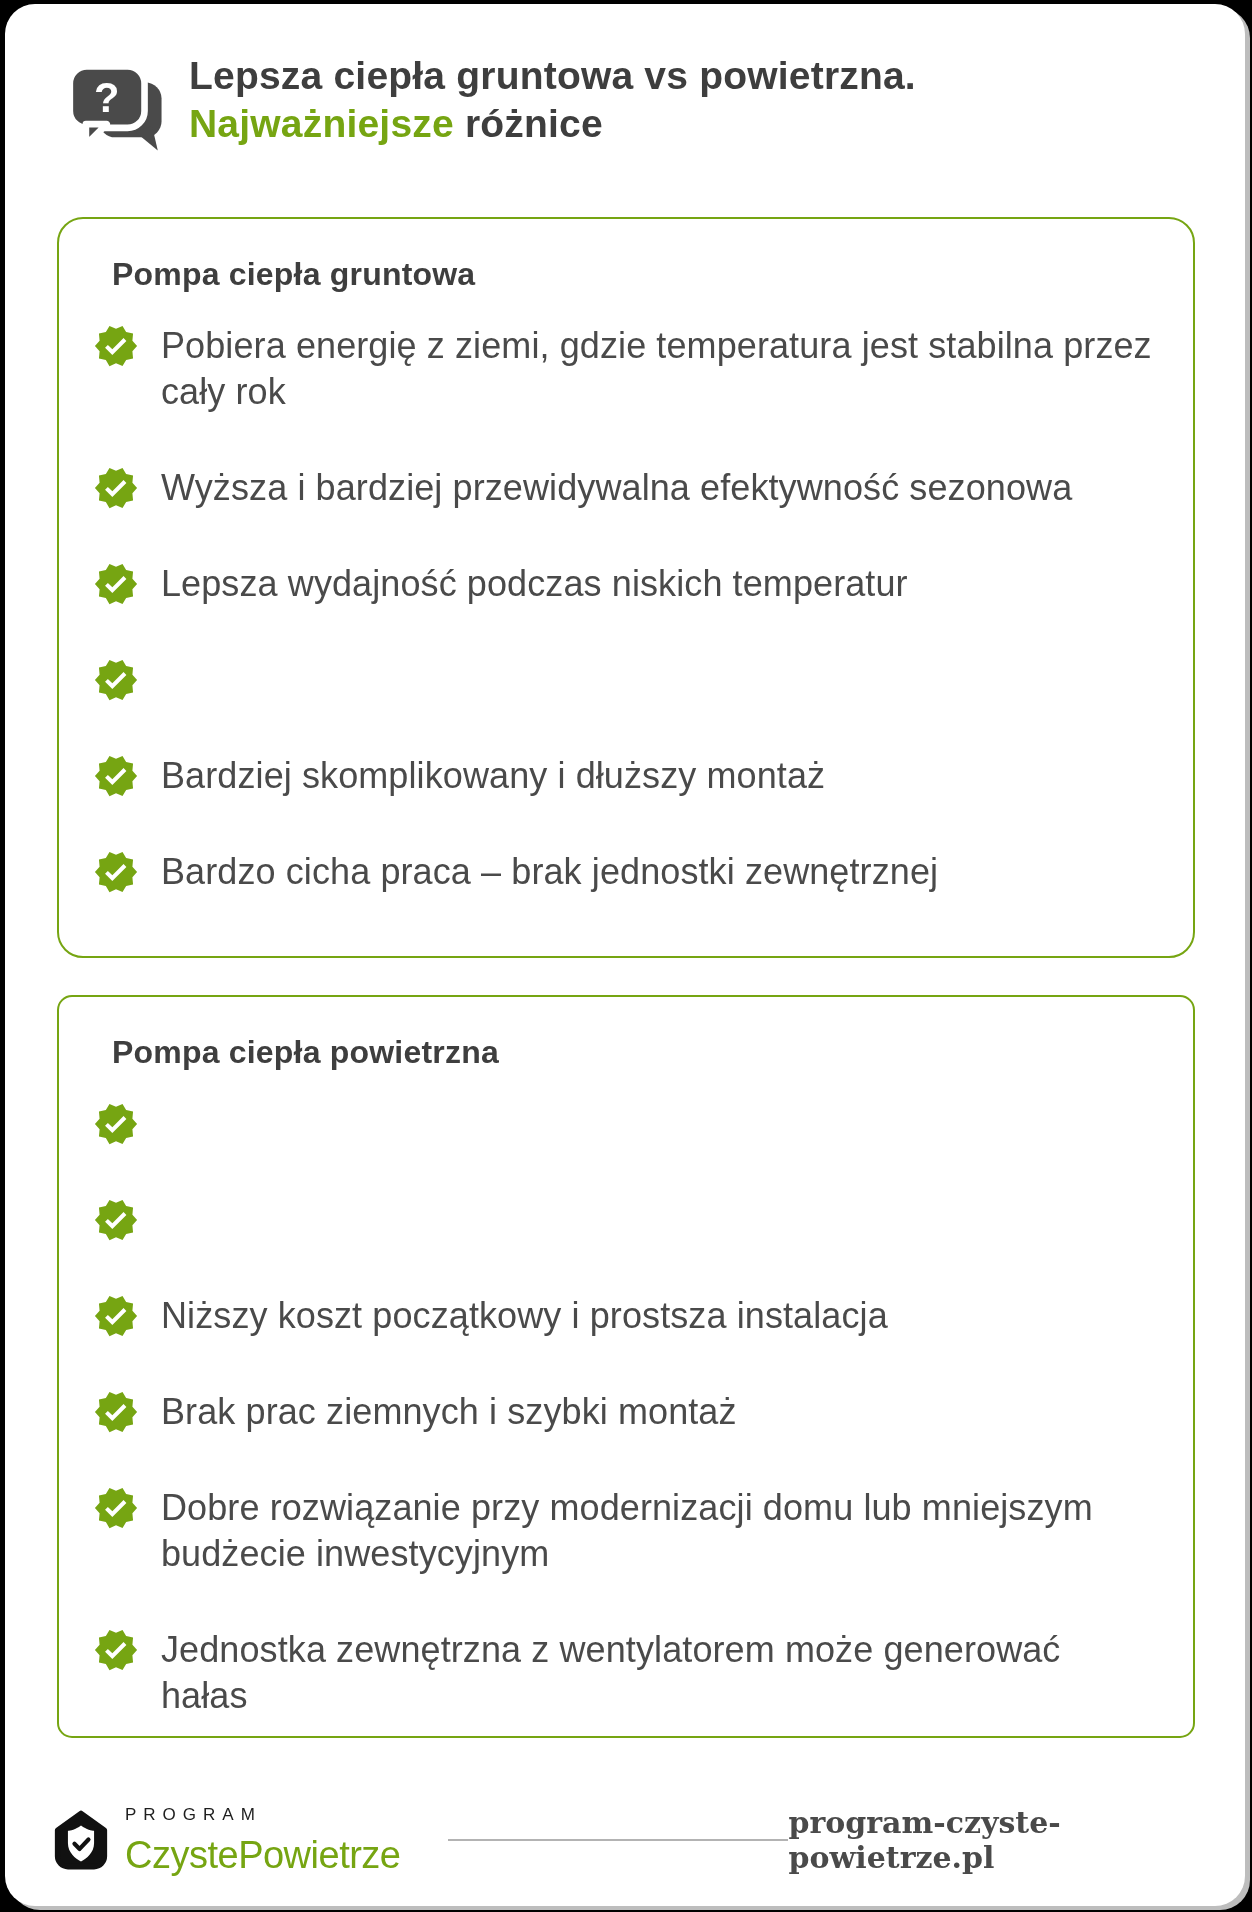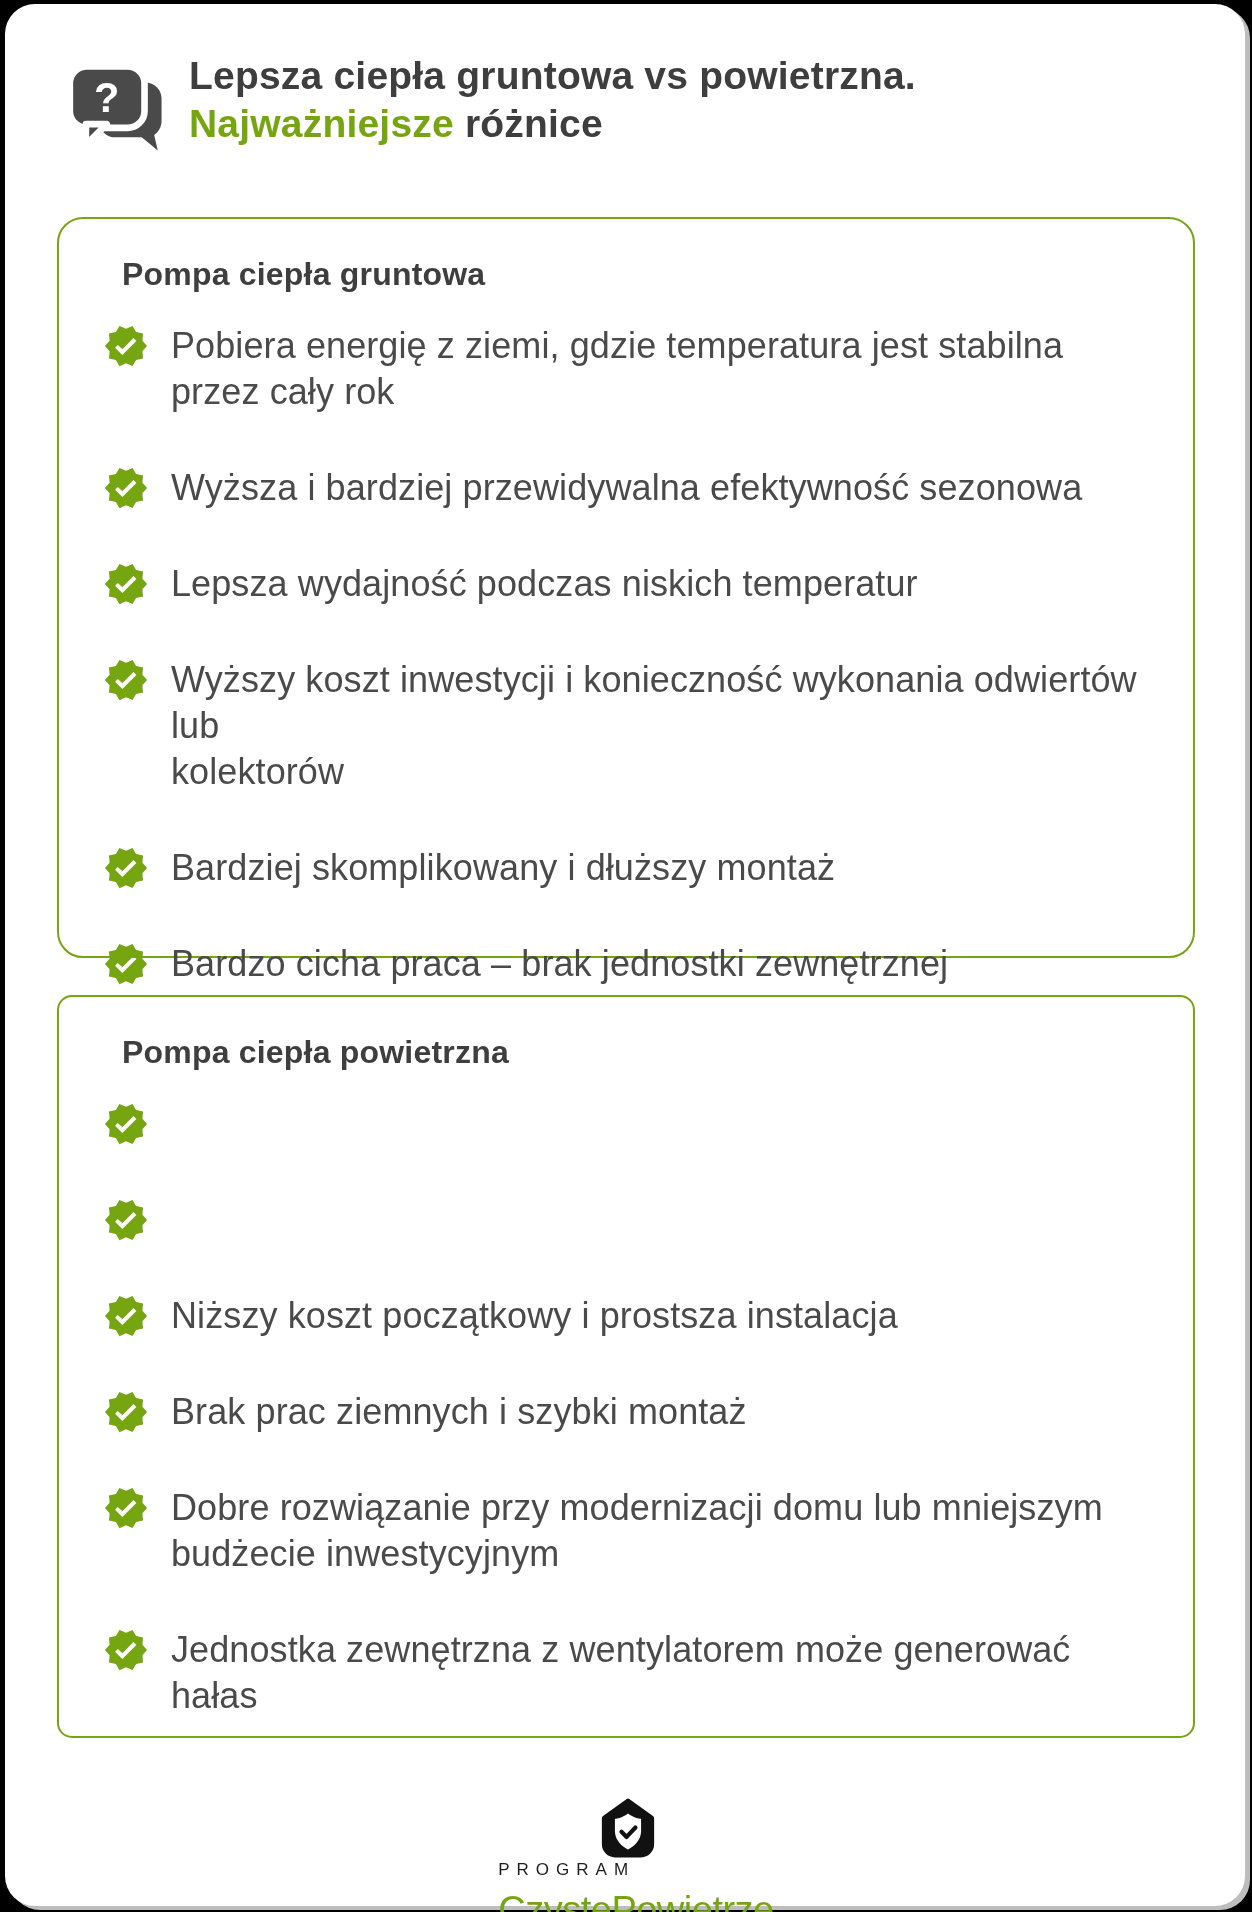--- a/index.html
+++ b/index.html
@@ -7,31 +7,31 @@
   :root{--green:#76A512;--heading:#3E3E3E;--body:#4A4A4A;--icon-gray:#4A4A4A;--divider:#B3B3B3;}
   .card{position:absolute;left:5px;top:4px;width:1240px;height:1902px;background:#fff;
     border-radius:30px;box-shadow:5px 4px 0 0 #bdbdbd;}
   
   .header{position:absolute;left:62px;top:48px;display:flex;align-items:flex-start;}
   .qicon{width:104px;height:98px;flex:none;margin-top:8px;}
   .title{margin:0 0 0 18px;font-size:39px;line-height:48px;font-weight:bold;color:var(--heading);letter-spacing:.2px;}
   .title .hl{color:var(--green);}
   
   .box{position:absolute;left:52px;width:1138px;border:2px solid var(--green);border-radius:26px;
-    box-sizing:border-box;padding:34px 40px 0 44px;background:#fff;}
+    box-sizing:border-box;padding:34px 40px 0 34px;background:#fff;}
   .box1{top:213px;height:741px;}
   .box2{top:991px;height:743px;border-radius:15px;}
   .box h2{margin:0 0 0 19px;font-size:32px;line-height:42px;font-weight:bold;color:var(--heading);letter-spacing:.2px;}
   .list{margin-top:28px;}
   .row{display:flex;align-items:flex-start;margin-bottom:50px;}
   .badge{width:46px;height:46px;flex:none;}
   .badge svg{width:46px;height:46px;display:block;fill:var(--green);}
   .item-text{margin:0 0 0 22px;font-size:36px;line-height:46px;color:var(--body);white-space:pre-line;letter-spacing:.1px;}
   
-  .footer{position:absolute;left:48px;right:42px;top:1793px;height:86px;display:flex;align-items:center;flex-direction:column;}
+  .footer{position:absolute;left:48px;right:42px;top:1793px;height:86px;display:flex;align-items:center;}
   .house{width:56px;height:63px;flex:none;}
   .brand-block{margin-left:16px;}
   .program-label{font-size:17px;letter-spacing:7px;color:#1e1e1e;line-height:20px;}
   .brand-name{font-size:38px;font-weight:normal;color:var(--green);line-height:40px;letter-spacing:-.5px;margin-top:10px;}
   .divider{width:340px;height:2px;background:var(--divider);margin-left:48px;flex:none;}
   .website{margin-left:auto;font-family:"DejaVu Serif","Liberation Serif",serif;font-weight:bold;
     font-size:30px;color:#4a4a4a;}
 </style>
 </head>
 <body>
@@ -83,22 +83,20 @@
             </svg>
           </span>
         <p class="item-text">Lepsza wydajność podczas niskich temperatur</p>
       </div>
       <div class="row">
         <span class="badge">
             <svg viewBox="0 0 24 24">
               <path d="M23 12l-2.44-2.79.34-3.69-3.61-.82-1.89-3.2L12 2.96 8.6 1.5 6.71 4.69 3.1 5.5l.34 3.7L1 12l2.44 2.79-.34 3.7 3.61.82L8.6 22.5l3.4-1.47 3.4 1.46 1.89-3.19 3.61-.82-.34-3.69L23 12zm-12.91 4.72l-3.8-3.81 1.48-1.48 2.32 2.33 5.85-5.87 1.48 1.48-7.33 7.35z"></path>
             </svg>
           </span>
-        <p class="item-text">Wyższy koszt inwestycji i konieczność wykonania odwiertów lub
-kolektorów</p>
       </div>
       <div class="row">
         <span class="badge">
             <svg viewBox="0 0 24 24">
               <path d="M23 12l-2.44-2.79.34-3.69-3.61-.82-1.89-3.2L12 2.96 8.6 1.5 6.71 4.69 3.1 5.5l.34 3.7L1 12l2.44 2.79-.34 3.7 3.61.82L8.6 22.5l3.4-1.47 3.4 1.46 1.89-3.19 3.61-.82-.34-3.69L23 12zm-12.91 4.72l-3.8-3.81 1.48-1.48 2.32 2.33 5.85-5.87 1.48 1.48-7.33 7.35z"></path>
             </svg>
           </span>
         <p class="item-text">Bardziej skomplikowany i dłuższy montaż</p>
       </div>
       <div class="row">

